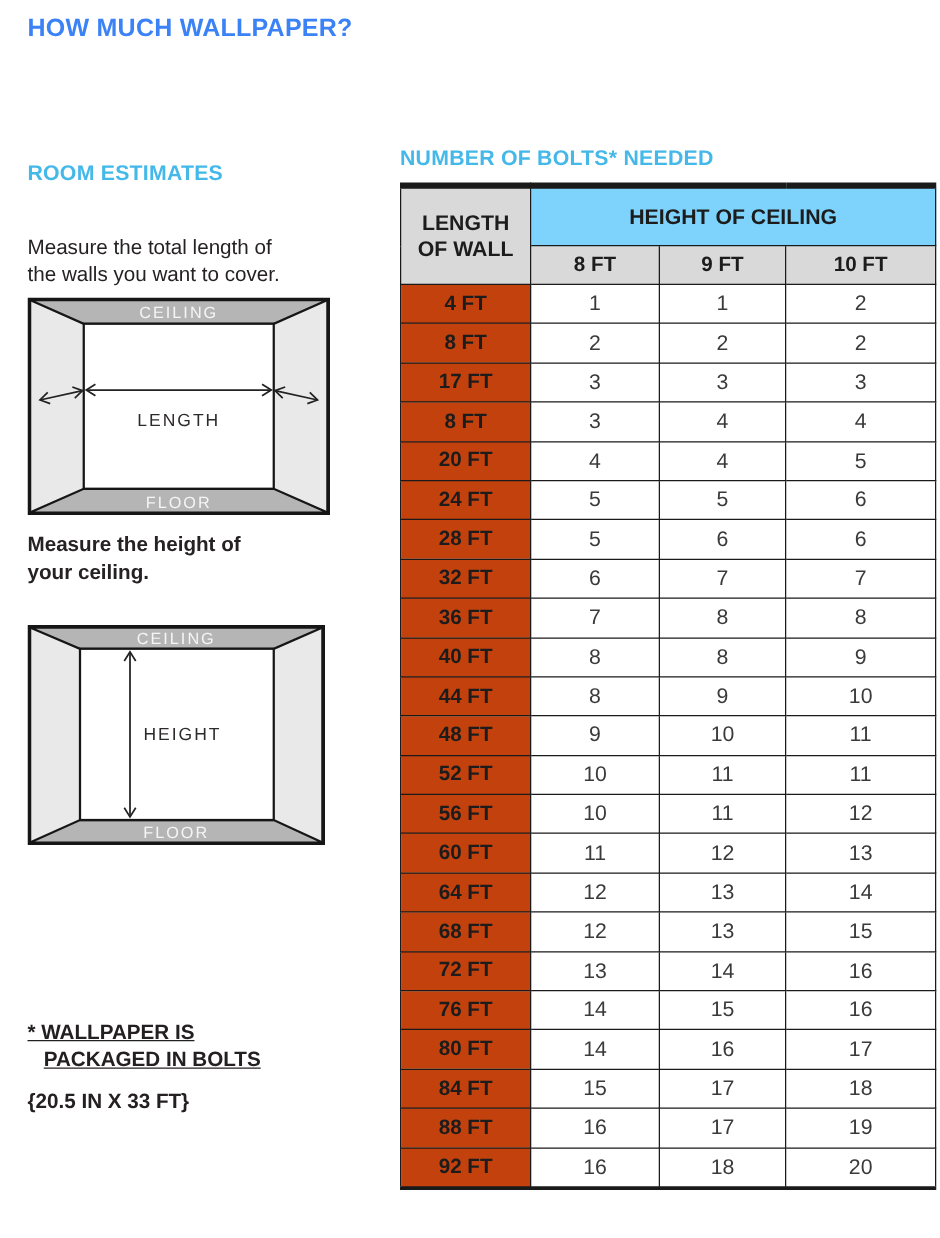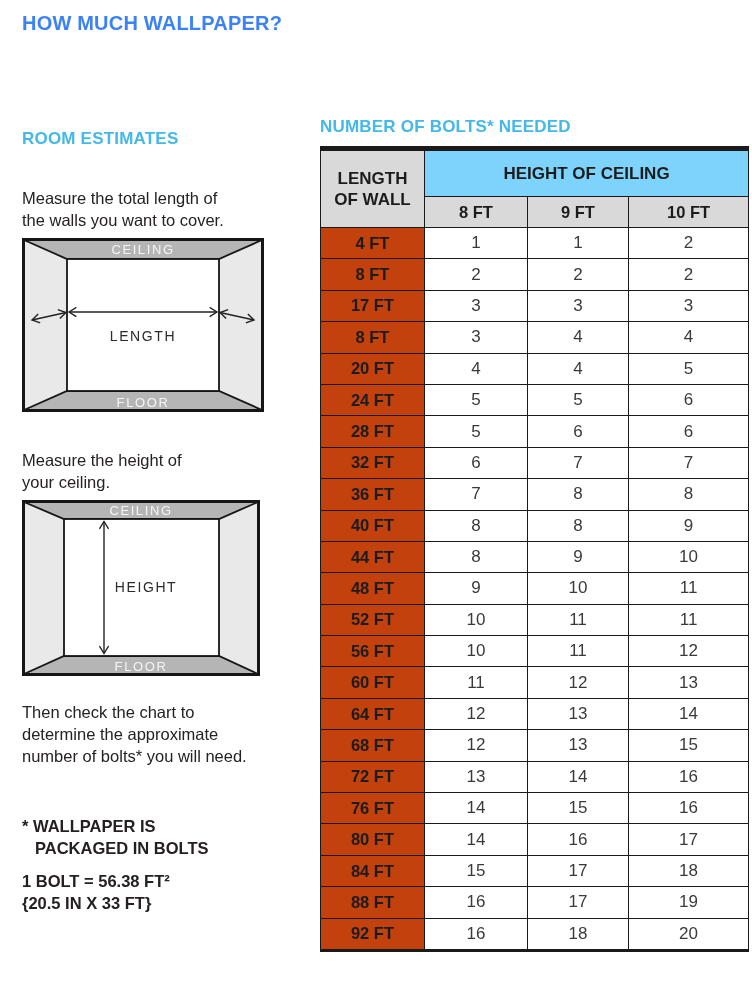--- a/index.html
+++ b/index.html
@@ -15,31 +15,31 @@
     font-size:17px; font-weight:bold; color:#44b8e9; letter-spacing:0.2px;
   }
   
   .left-col { position:absolute; left:22px; top:117px; width:290px; height:860px;margin-top:12px; }
   .left-col .section-heading { position:absolute; left:0; top:0; }
   .step {
     position:absolute; left:0; margin:0; font-size:16.5px; line-height:22px;
     white-space:pre-line; color:#262223;
   }
   #step1 { top:58px; }
-  #step2 { top:320px; }
+  #step2 { top:296px;font-weight:bold; }
   #step3 { top:572px; }
   .diagram { position:absolute; left:0; display:block; }
   #diagram-length { top:109px; }
   #diagram-height { top:371px; }
   .wall-label  { fill:#f5f5f5; font-size:13px; letter-spacing:1.6px; text-anchor:middle;
                  font-family:"Liberation Sans", sans-serif; }
   .measure-label { fill:#2d2a2b; font-size:14px; letter-spacing:1.6px; text-anchor:middle;
                  font-family:"Liberation Sans", sans-serif; }
   .arrow-line { stroke:#222222; stroke-width:1.4; fill:none; }
-  .footnote { position:absolute; left:0; top:686px; font-size:16.5px; font-weight:bold; line-height:22px; }
+  .footnote { position:absolute; left:0; top:686px; font-size:16.5px; font-weight:bold; line-height:22px;text-decoration:underline; }
   .footnote .indent { padding-left:13px; }
   .bolt-info { position:absolute; left:0; top:741px; font-size:16.5px; font-weight:bold; line-height:22px; }
   
   .right-col { position:absolute; left:320px; top:117px; width:430px; }
   .right-col .section-heading { text-align:left; }
   table.bolts {
     border-collapse:collapse; table-layout:fixed; width:428px; margin-top:9px;
     border-left:1.5px solid #1a1a1a; border-right:1.5px solid #1a1a1a;
     border-top:5px solid #1a1a1a; border-bottom:3.5px solid #1a1a1a;
   }
@@ -103,31 +103,27 @@
     <polygon points="2,174 236,174 197,156 42,156" fill="#b5b5b5" stroke="#161616" stroke-width="1.8"></polygon>
     <rect x="42" y="19" width="155" height="137" fill="#ffffff" stroke="#161616" stroke-width="1.8"></rect>
     <text x="119" y="15" class="wall-label">CEILING</text>
     <text x="119" y="170.5" class="wall-label">FLOOR</text>
     <g>
       <line class="arrow-line" x1="82" y1="21.5" x2="82" y2="153.5" marker-start="url(#arw)" marker-end="url(#arw)"></line>
     </g>
     <text x="124" y="92" class="measure-label">HEIGHT</text>
   </svg>
 
-  <p class="step" id="step3">Then check the chart to
-determine the approximate
-number of bolts* you will need.</p>
 
   <div class="footnote">
     <div>* WALLPAPER IS</div>
     <div class="indent">PACKAGED IN BOLTS</div>
   </div>
 
   <div class="bolt-info">
-    <div>1 BOLT = 56.38 FT²</div>
     <div>{20.5 IN X 33 FT}</div>
   </div>
 </div>
 
 <div class="right-col">
   <div class="section-heading">NUMBER OF BOLTS* NEEDED</div>
 
   <table class="bolts">
     <colgroup>
         <col class="c0">

